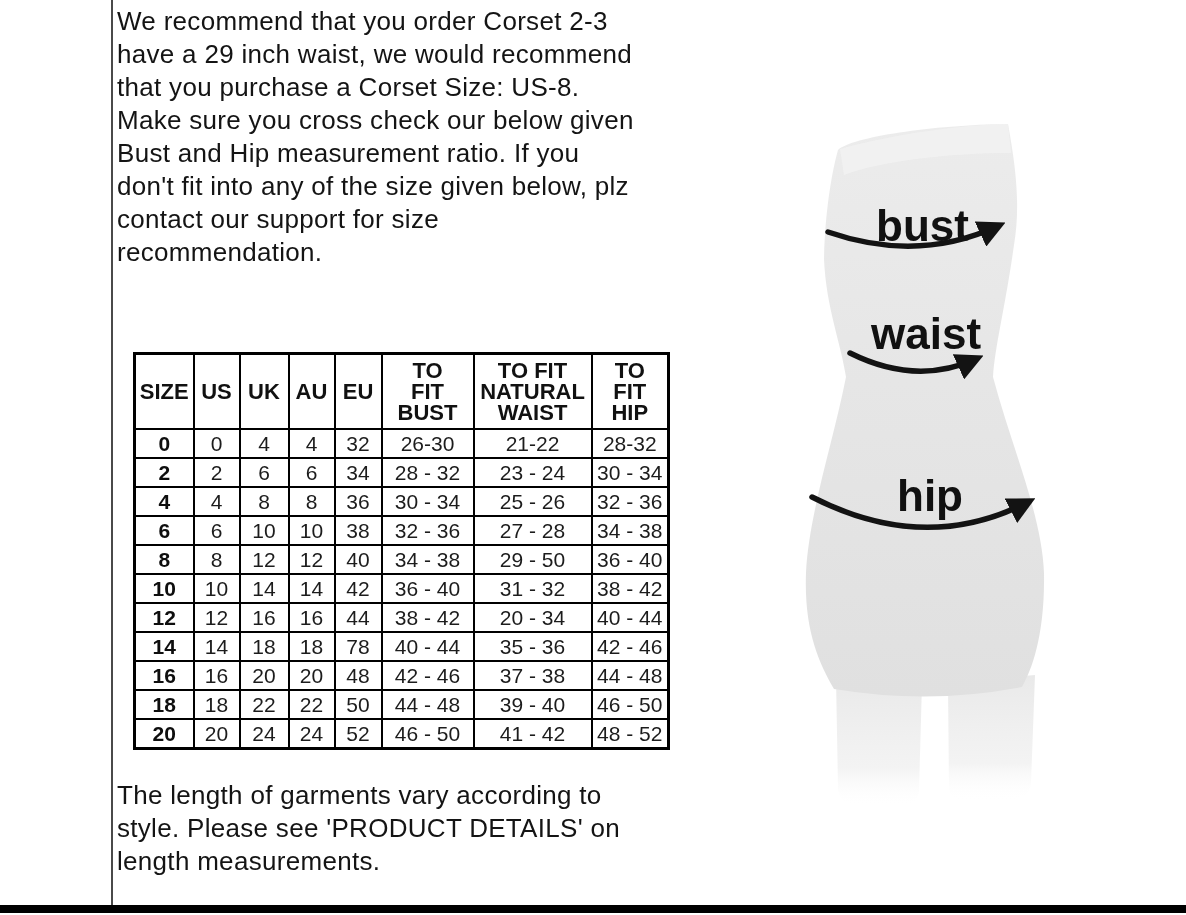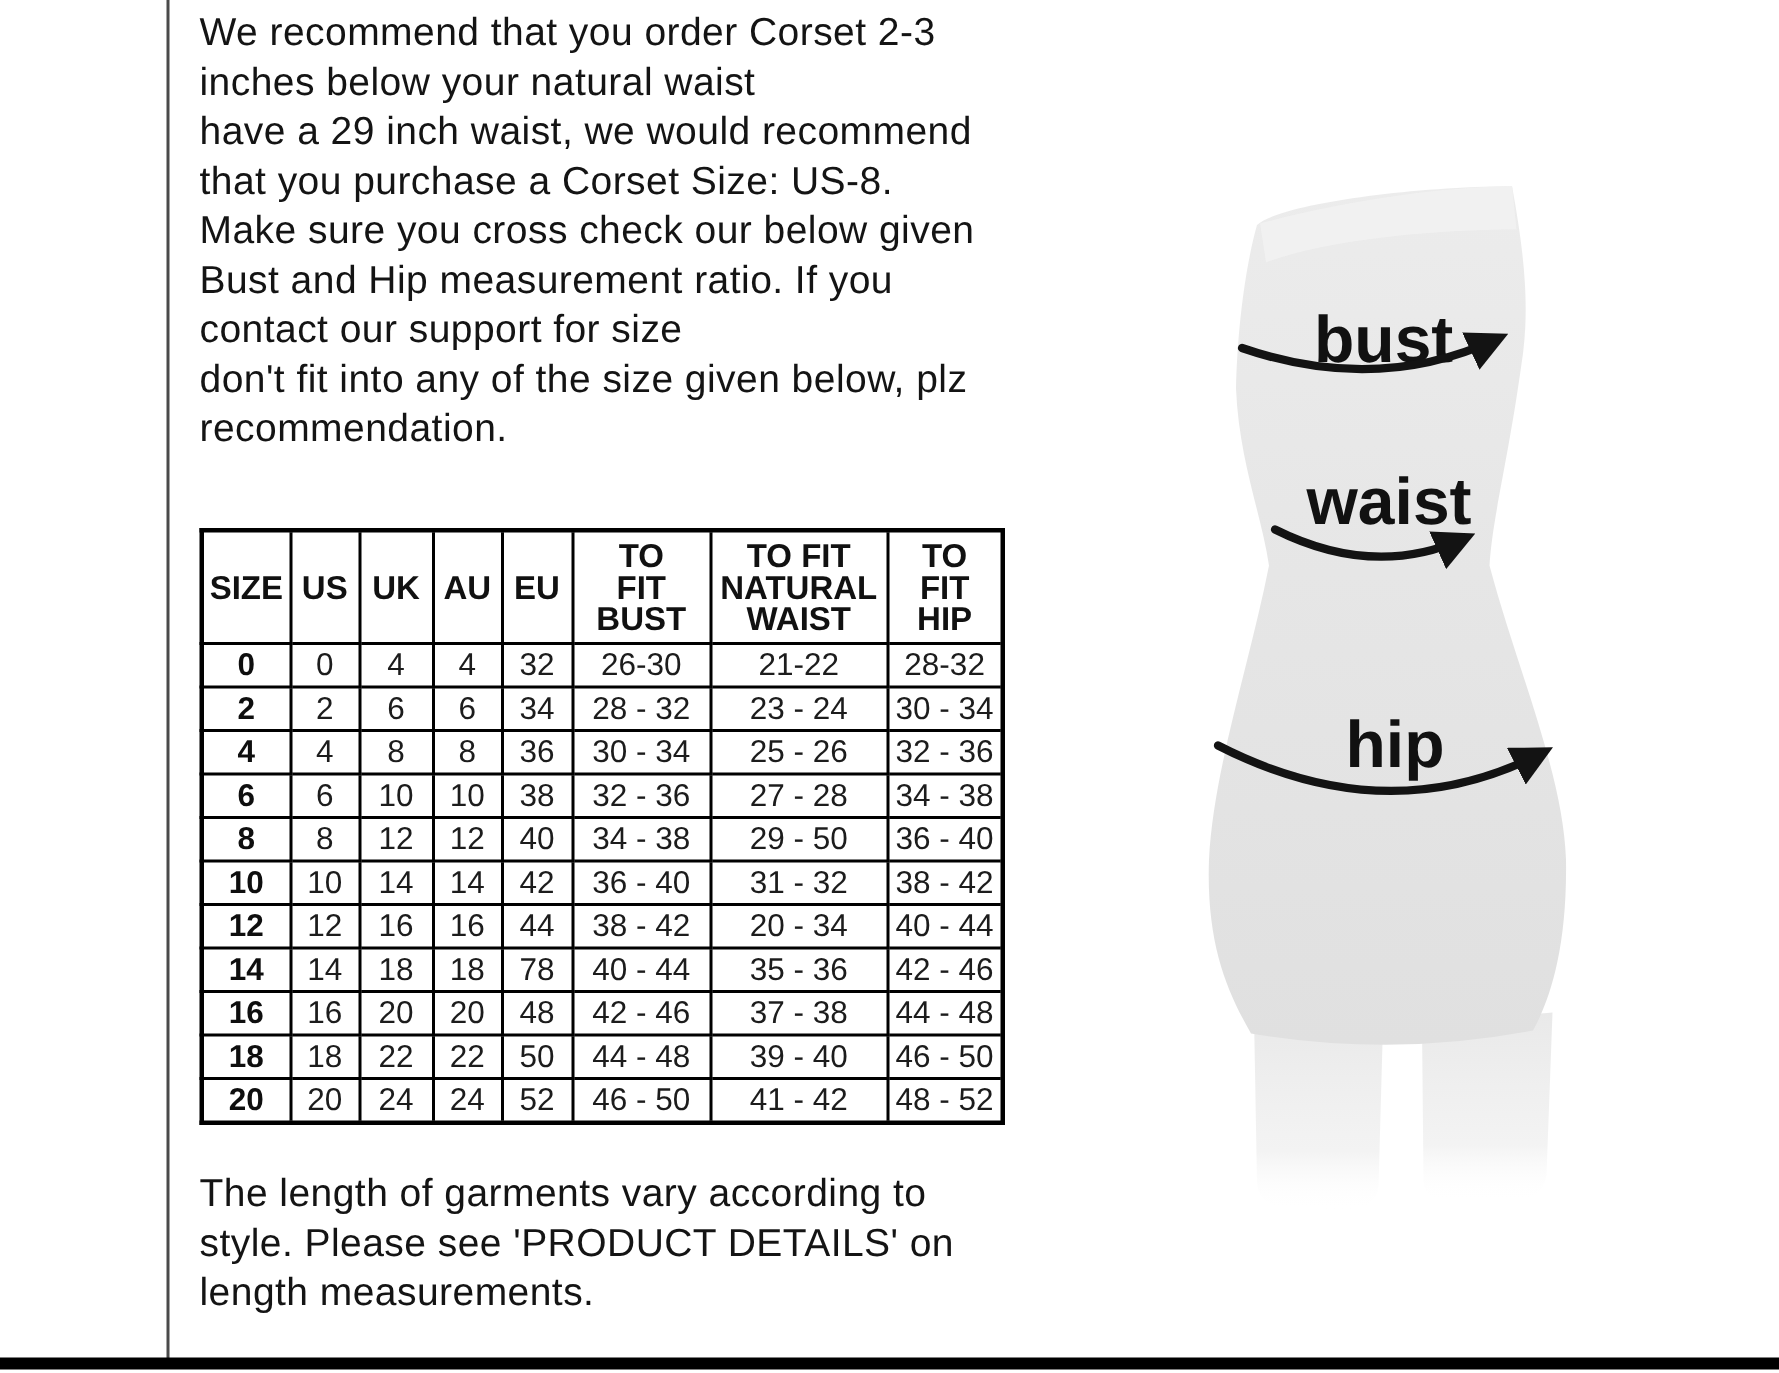--- a/index.html
+++ b/index.html
@@ -6,21 +6,21 @@
   body{
     width:1186px;height:915px;background:#ffffff;position:relative;overflow:hidden;
     font-family:"Liberation Sans",sans-serif;color:#151515;
   }
   .left-rule{
     position:absolute;left:111px;top:0;width:2px;height:906px;background:#4a4a4a;
   }
   .bottom-rule{
     position:absolute;left:0;top:905px;width:1186px;height:8px;background:#000;
   }
-  .paragraph{position:absolute;left:133px;font-size:26px;line-height:33px;letter-spacing:.3px;color:#141414;}
+  .paragraph{position:absolute;left:117px;font-size:26px;line-height:33px;letter-spacing:.3px;color:#141414;}
   .paragraph.intro{top:5px;width:560px;}
   .paragraph.outro{top:779px;width:560px;}
   table.size-table{
     position:absolute;left:133px;top:352px;width:534px;
     border-collapse:collapse;table-layout:fixed;background:#fff;
     border:3px solid #000;
   }
   table.size-table th,table.size-table td{
     border:2px solid #000;text-align:center;vertical-align:middle;padding:0;
     overflow:hidden;
@@ -39,27 +39,26 @@
     font-family:"Liberation Sans",sans-serif;font-size:44px;font-weight:600;fill:#111;
   }
 </style>
 </head>
 <body>
 
 <div class="left-rule"></div>
 
 <div class="paragraph intro">
     <div>We recommend that you order Corset 2-3</div>
-    <div>inches below your natural waist</div>
     <div>have a 29 inch waist, we would recommend</div>
     <div>that you purchase a Corset Size: US-8.</div>
     <div>Make sure you cross check our below given</div>
     <div>Bust and Hip measurement ratio. If you</div>
+    <div>don't fit into any of the size given below, plz</div>
     <div>contact our support for size</div>
-    <div>don't fit into any of the size given below, plz</div>
     <div>recommendation.</div>
   </div>
 
 <table class="size-table">
   <colgroup>
     <col style="width:59px">
       <col style="width:46px">
       <col style="width:49px">
       <col style="width:46px">
     <col style="width:47px">

